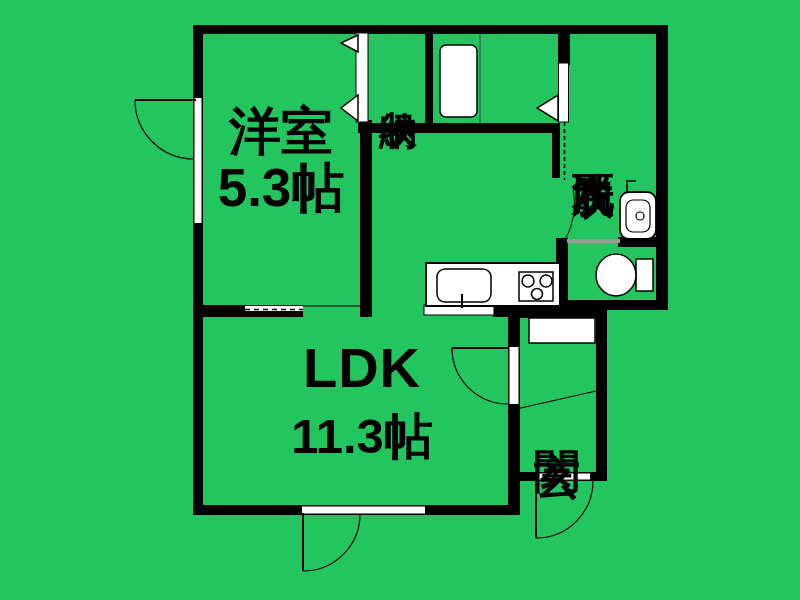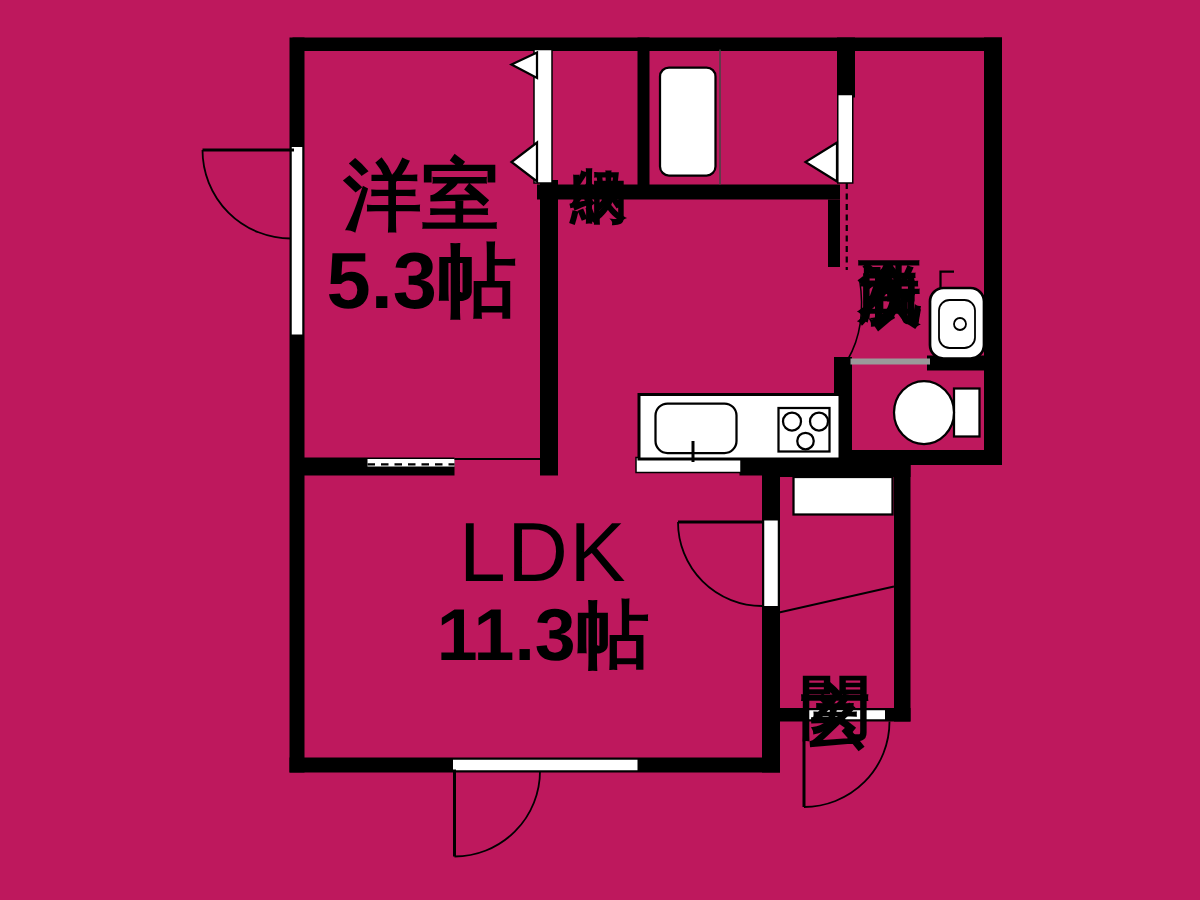--- a/index.html
+++ b/index.html
@@ -1,26 +1,26 @@
 <!DOCTYPE html>
 <html><head>
 <meta charset="utf-8">
 <style>
   html,body{margin:0;padding:0;background:#fff;}
-  #stage{position:relative;width:800px;height:600px;background:#be185d;overflow:hidden;
+  #stage{position:relative;width:800px;height:600px;background:#22c55e;overflow:hidden;
          font-family:"Liberation Sans","DejaVu Sans",sans-serif;}
   #plan-svg{position:absolute;left:0;top:0;}
   .room-label{position:absolute;color:#000;font-weight:600;text-align:center;line-height:1.08;}
   .v{writing-mode:vertical-rl;text-orientation:upright;letter-spacing:1px;}
   .lbl-yoshitsu{left:200px;top:103px;width:162px;}
   .lbl-yoshitsu .l1{font-size:52px;}
   .lbl-yoshitsu .l2{font-size:53px;}
   .lbl-ldk{left:272px;top:338px;width:180px;}
-  .lbl-ldk .l1{font-size:56px;font-weight:400;letter-spacing:1px;}
-  .lbl-ldk .l2{font-size:49px;}
+  .lbl-ldk .l1{font-size:56px;font-weight:700;letter-spacing:1px;}
+  .lbl-ldk .l2{font-size:49px;margin-top:12px;}
   .lbl-closet{left:372px;top:36px;width:46px;height:92px;font-size:38px;}
   .lbl-washroom{left:570px;top:40px;width:46px;height:202px;font-size:42px;}
   .lbl-genkan{left:532px;top:359px;width:50px;height:110px;font-size:46px;}
 </style>
 </head>
 <body>
 
 <div id="stage">
 
   <svg id="plan-svg" width="800" height="600" viewBox="0 0 800 600">

